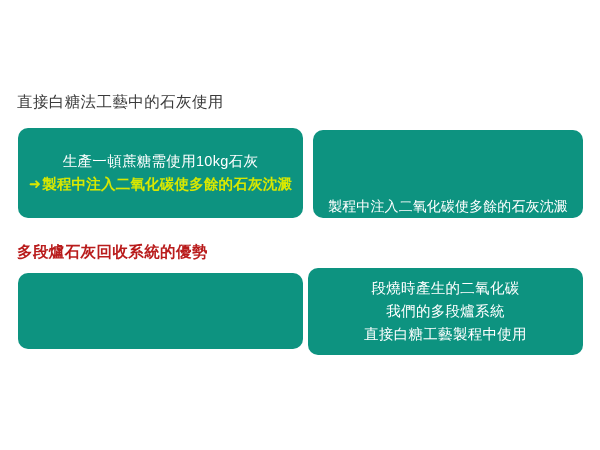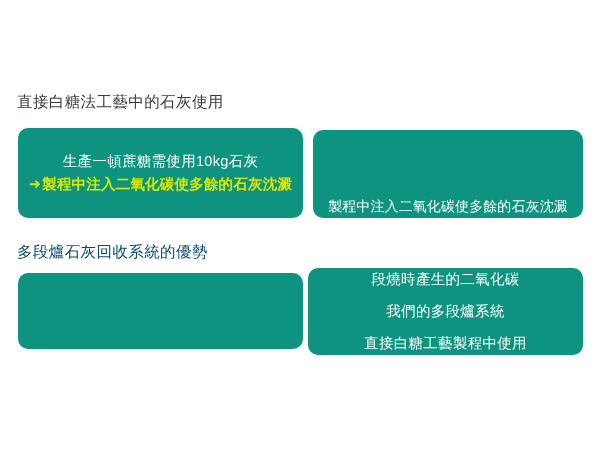--- a/index.html
+++ b/index.html
@@ -101,42 +101,42 @@
     height: 76px;
     justify-content: center;
   }
 
   
   #card-br {
     left: 308px;
     top: 258px;
     width: 275px;
     height: 87px;
-    justify-content: space-between;
+    justify-content: center;
   }
 </style>
 </head>
 <body>
 
 <div id="slide" style="background: rgb(255, 255, 255);">
 
   <div id="heading-1" class="heading" style="color: rgb(59, 59, 59);">直接白糖法工藝中的石灰使用</div>
 
   <div id="card-tl" class="card" style="background: rgb(13, 147, 128);">
     <div class="card-line">生產一頓蔗糖需使用10kg石灰</div>
     <div class="card-line accent" style="color: rgb(216, 232, 0);">
       <span class="arrow-glyph" style="color: rgb(216, 232, 0);">➜</span><span style="color: rgb(216, 232, 0);">製程中注入二氧化碳使多餘的石灰沈澱</span>
     </div>
   </div>
 
   <div id="card-tr" class="card" style="background: rgb(13, 147, 128);">
     <div class="card-line">製程中注入二氧化碳使多餘的石灰沈澱</div>
   </div>
 
-  <div id="heading-2" class="heading" style="color: #0c4a6e;">多段爐石灰回收系統的優勢</div>
+  <div id="heading-2" class="heading" style="color: #b91c1c; font-weight: bold;">多段爐石灰回收系統的優勢</div>
 
   <div id="card-bl" class="card" style="background: rgb(13, 147, 128);">
   </div>
 
   <div id="card-br" class="card" style="background: rgb(13, 147, 128);">
     <div class="card-line">段燒時產生的二氧化碳</div>
     <div class="card-line">我們的多段爐系統</div>
     <div class="card-line">直接白糖工藝製程中使用</div>
   </div>
 

